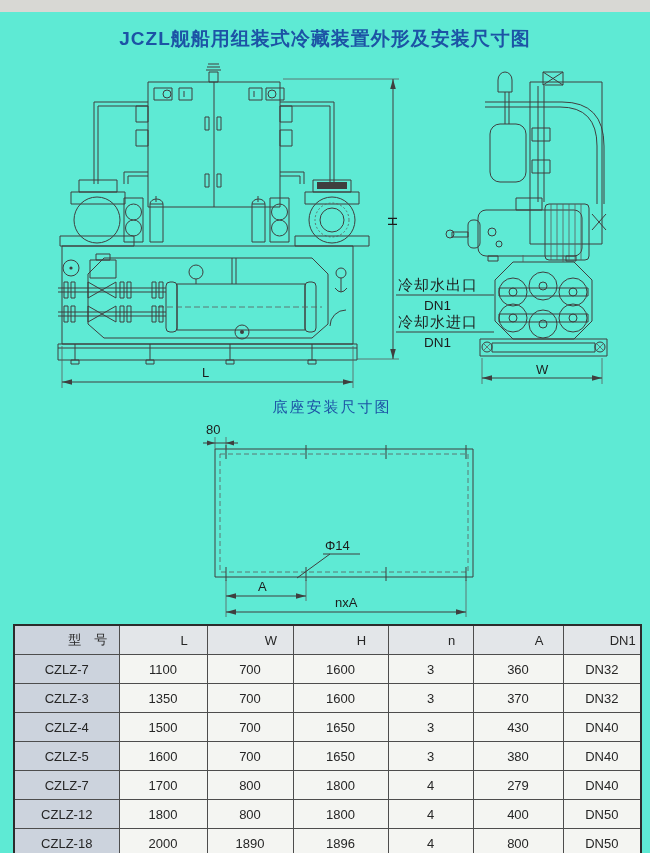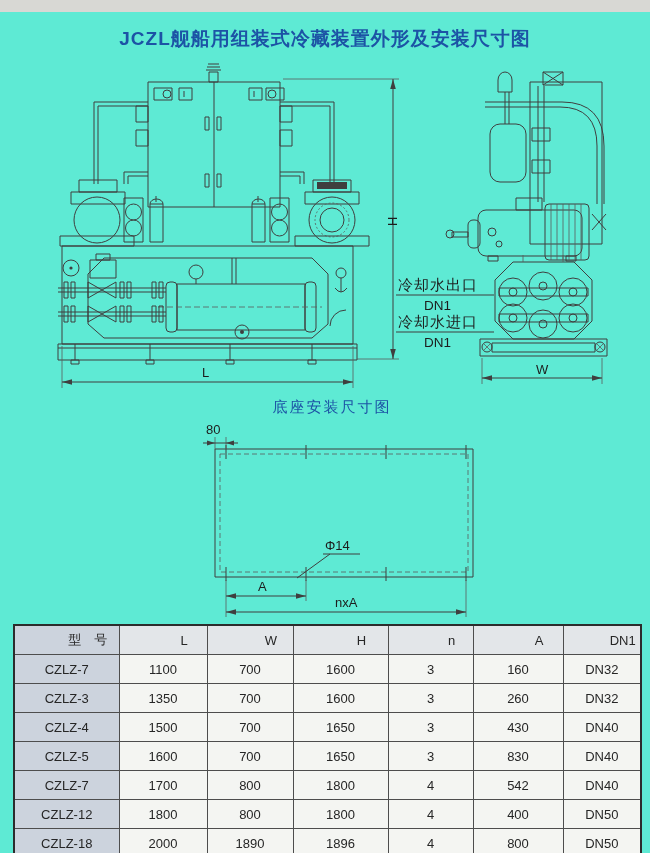--- a/index.html
+++ b/index.html
@@ -341,57 +341,57 @@
         <th>DN1</th>
       </tr>
     </thead>
     <tbody>
       <tr>
         <td class="model">CZLZ-7</td>
         <td>1100</td>
         <td>700</td>
         <td>1600</td>
         <td>3</td>
-        <td>160</td>
+        <td>360</td>
         <td>DN32</td>
       </tr>
       <tr>
         <td class="model">CZLZ-3</td>
         <td>1350</td>
         <td>700</td>
         <td>1600</td>
         <td>3</td>
-        <td>260</td>
+        <td>370</td>
         <td>DN32</td>
       </tr>
       <tr>
         <td class="model">CZLZ-4</td>
         <td>1500</td>
         <td>700</td>
         <td>1650</td>
         <td>3</td>
         <td>430</td>
         <td>DN40</td>
       </tr>
       <tr>
         <td class="model">CZLZ-5</td>
         <td>1600</td>
         <td>700</td>
         <td>1650</td>
         <td>3</td>
-        <td>830</td>
+        <td>380</td>
         <td>DN40</td>
       </tr>
       <tr>
         <td class="model">CZLZ-7</td>
         <td>1700</td>
         <td>800</td>
         <td>1800</td>
         <td>4</td>
-        <td>542</td>
+        <td>279</td>
         <td>DN40</td>
       </tr>
       <tr>
         <td class="model">CZLZ-12</td>
         <td>1800</td>
         <td>800</td>
         <td>1800</td>
         <td>4</td>
         <td>400</td>
         <td>DN50</td>

